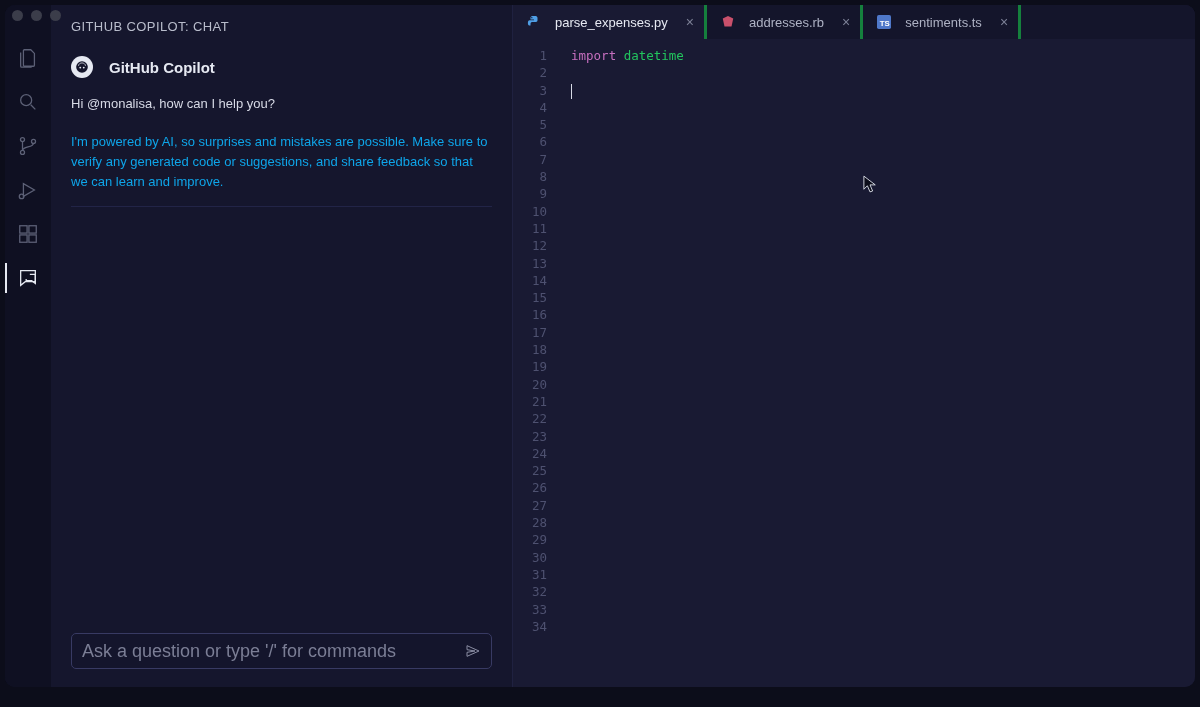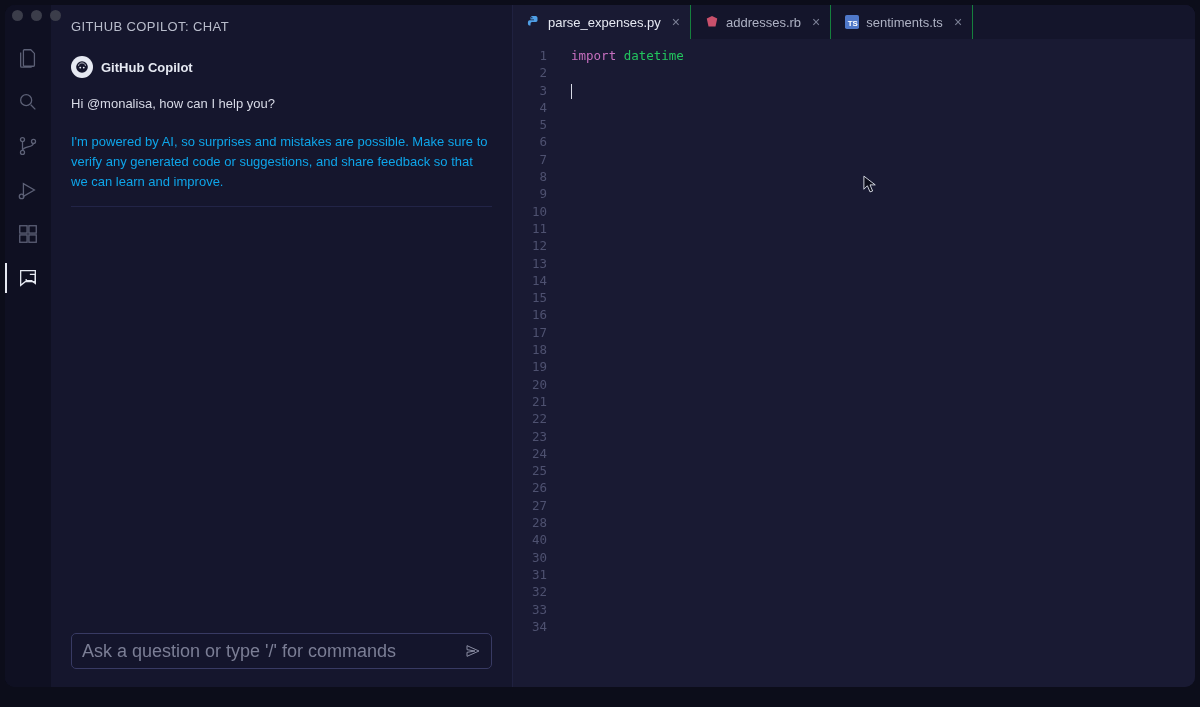--- a/index.html
+++ b/index.html
@@ -86,21 +86,21 @@
     align-items: center;
     gap: 8px;
     padding: 10px 0 6px;
   }
   .avatar {
     width: 22px; height: 22px; border-radius: 50%;
     background: #e6e9f2;
     display:flex; align-items:center; justify-content:center;
   }
   .avatar svg { width: 14px; height: 14px; }
-  .assistant-name { font-weight: 600; color: #e6e9f2; font-size: 13px; }
+  .assistant-name { font-weight: 600; color: #e6e9f2; font-size: 15px; margin-left: 8px; }
   .greeting { color: #d7dae6; line-height: 1.5; }
   .greeting .mention { color: #d7dae6; }
   .disclaimer {
     color: #0ea5e9;
     line-height: 1.55;
     padding-top: 8px;
     padding-bottom: 14px;
     border-bottom: 1px solid #222447;
   }
   .chat-spacer { flex: 1; }
@@ -138,26 +138,26 @@
     background: #191a33;
   }
   .tabs {
     display: flex;
     height: 34px;
     background: #14152b;
   }
   .tab {
     display: flex;
     align-items: center;
-    gap: 7px;
+    gap: 14px;
     padding: 0 10px 0 14px;
     font-size: 13px;
     color: #aeb2c4;
     cursor: pointer;
-    border-right: 1px solid #15803d;
+    border-right: 3px solid #15803d;
   }
   .tab.active {
     background: #191a33;
     color: #e6e9f2;
   }
   .tab .fileicon { width:14px; height:14px; display:flex; justify-content:center;}
   .tab .close { color:#7c8096; font-size:14px; line-height:1; padding-left:4px;}
   .fi-py { color:#4f9fe6; }
   .fi-rb { color:#c9506b; }
   .fi-ts { color:#4f78c9; }
@@ -346,21 +346,21 @@
           <div>19</div>
           <div>20</div>
           <div>21</div>
           <div>22</div>
           <div>23</div>
           <div>24</div>
           <div>25</div>
           <div>26</div>
           <div>27</div>
           <div>28</div>
-          <div>40</div>
+          <div>29</div>
           <div>30</div>
           <div>31</div>
           <div>32</div>
           <div>33</div>
           <div>34</div>
         </div>
       <div class="code" id="code">
           <div class="line"><span class="kw">import</span> <span class="ident">datetime</span></div>
           <div class="line"></div>
           <div class="line cursor-line"><span class="text-cursor"></span></div>

